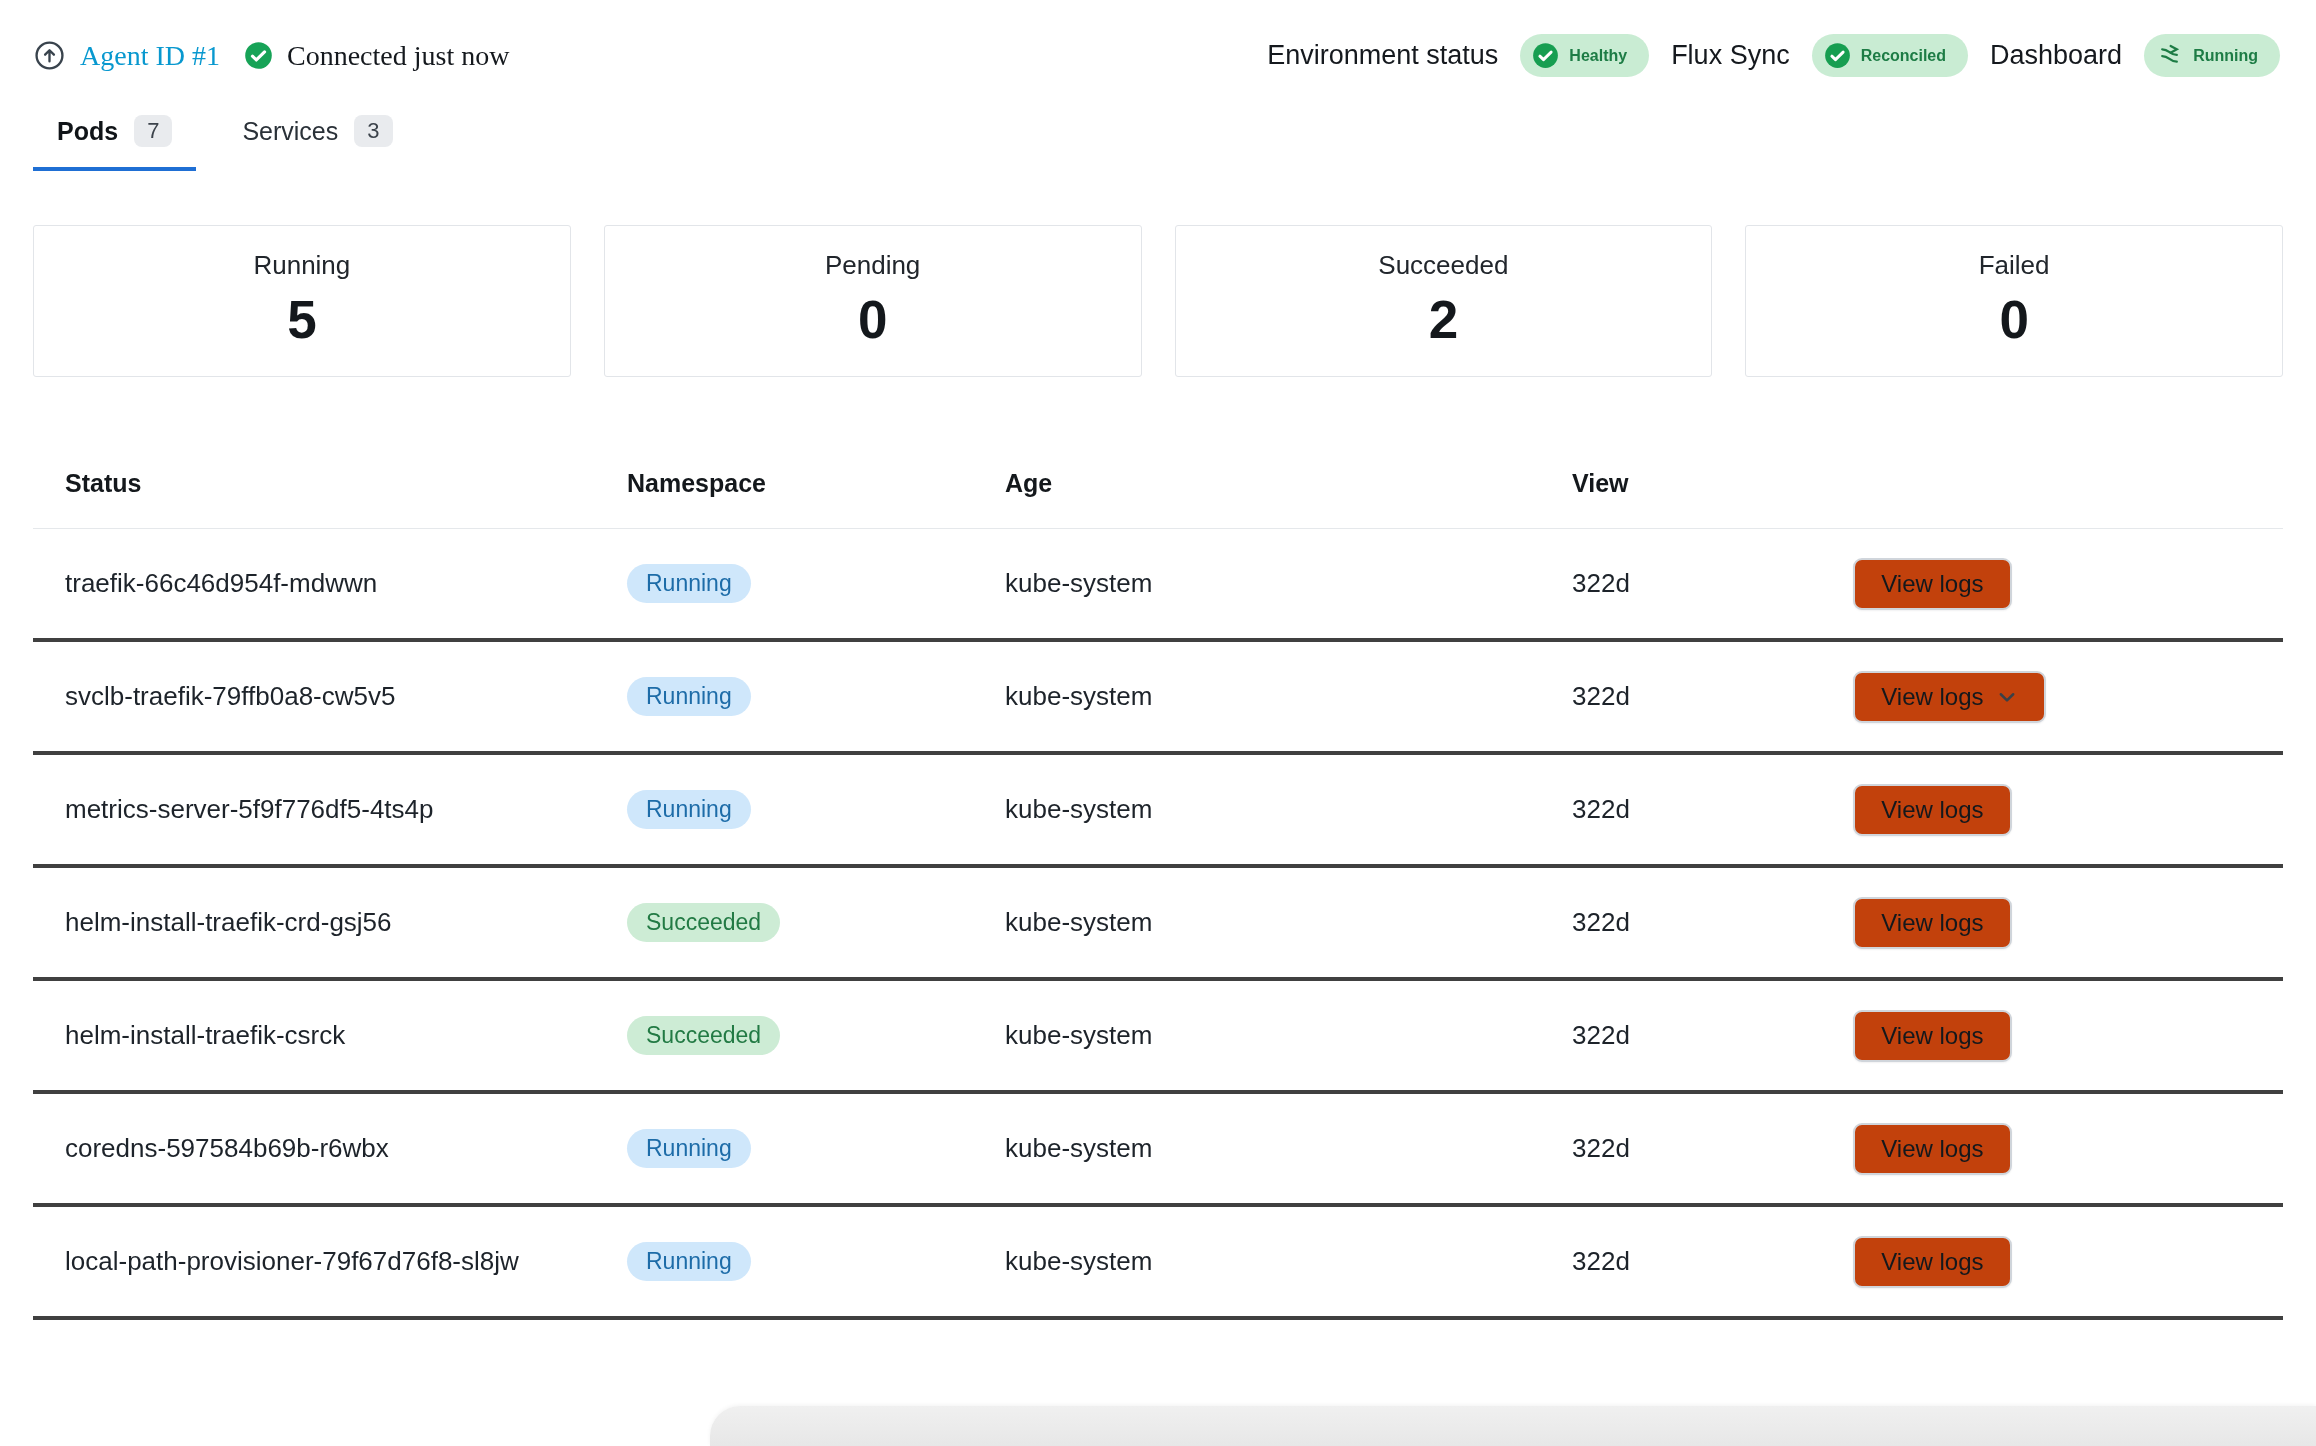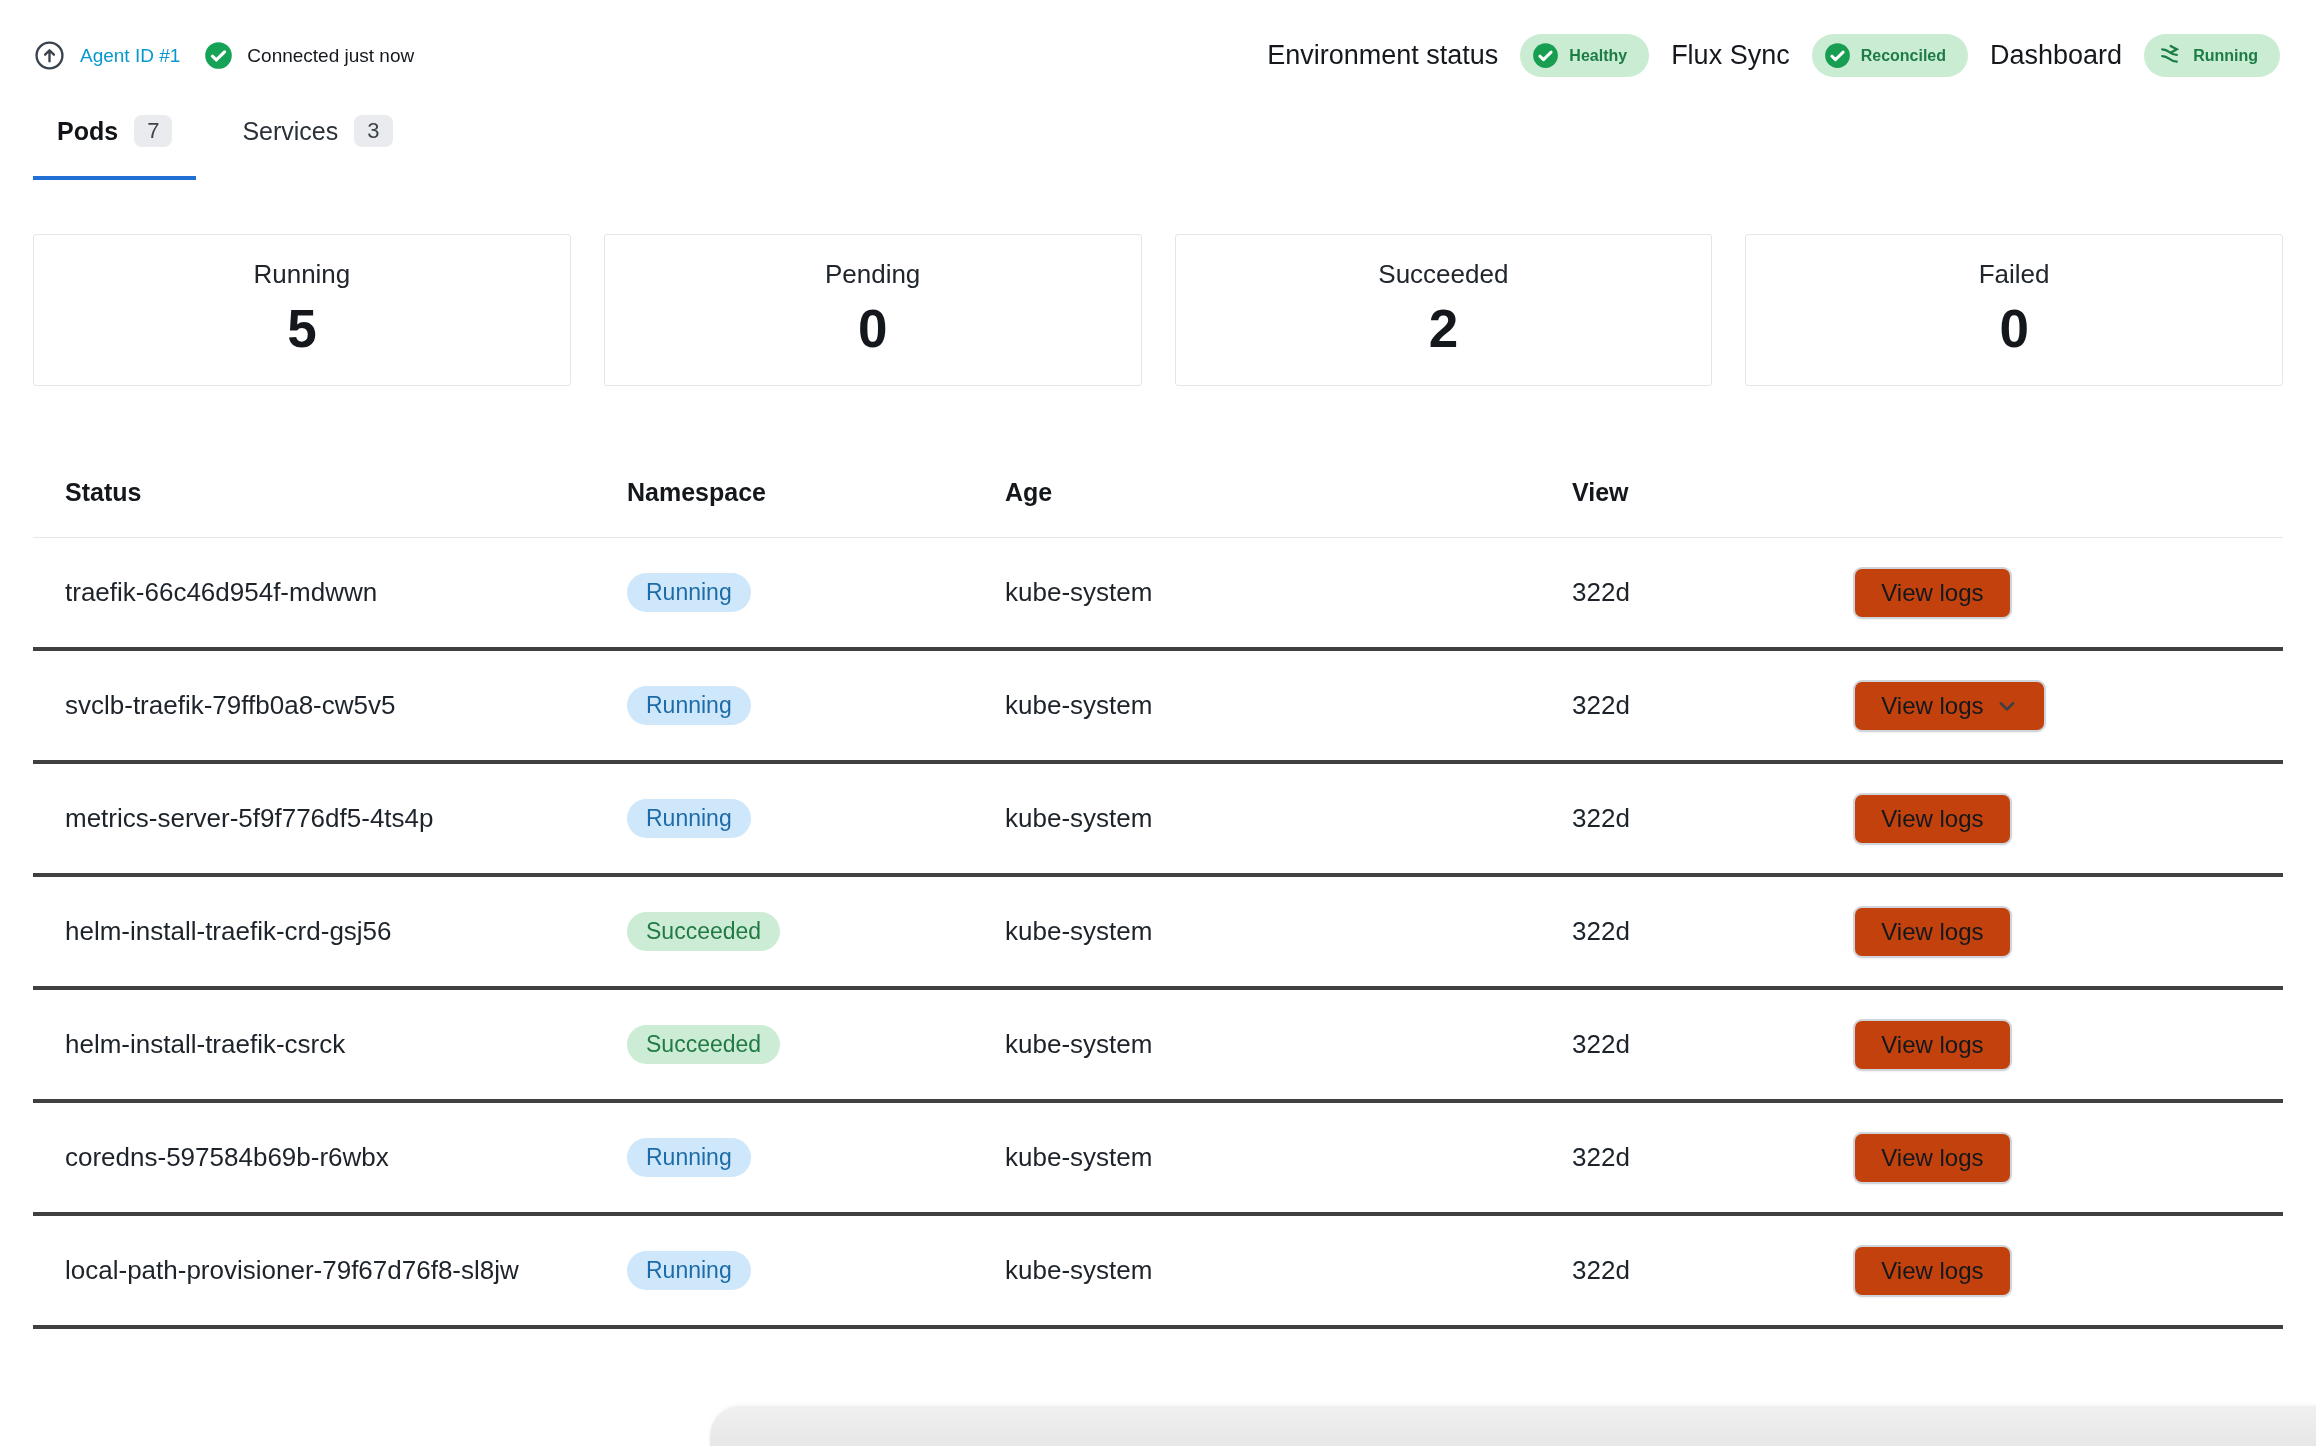--- a/index.html
+++ b/index.html
@@ -3,37 +3,37 @@
 <meta charset="utf-8">
 <style>
   html,body{margin:0;padding:0;}
   body{
     width:2316px;height:1446px;position:relative;overflow:hidden;background:#ffffff;
     font-family:"Liberation Sans","DejaVu Sans",sans-serif;color:#1b2127;
     -webkit-font-smoothing:antialiased;
   }
   
   .topbar{display:flex;justify-content:space-between;align-items:center;padding:34px 36px 0 33px;}
-  .topbar-left{display:flex;align-items:center;gap:14px;font-size:19px;}
+  .topbar-left{display:flex;align-items:center;gap:14px;font-size:28px;font-family:Liberation Serif, serif;}
   .agent-icon{width:33px;height:33px;color:#39434d;display:inline-flex;}
   .agent-icon svg{width:100%;height:100%;}
   .agent-link{color:var(--link-teal,#0898cf);text-decoration:none;font-weight:500;cursor:pointer;}
   .check-circle{width:29px;height:29px;color:var(--green-icon,#17a357);display:inline-flex;margin-left:10px;}
   .check-circle svg{width:100%;height:100%;}
   .connected-text{font-weight:500;color:#15191e;}
   .topbar-right{display:flex;align-items:center;gap:22px;font-size:27px;font-weight:500;color:#15191e;white-space:nowrap;}
   .pill{display:inline-flex;align-items:center;gap:10px;background:var(--green-badge-bg,#c9ecd3);
     color:var(--green-badge-text,#1d7c45);border-radius:999px;padding:8px 22px 8px 12px;
     font-size:16px;font-weight:600;}
   .pill .pill-icon{width:27px;height:27px;display:inline-flex;color:#179e51;flex:none;}
   .pill .pill-icon svg{width:100%;height:100%;}
   
   .tabs{display:flex;gap:22px;margin:38px 33px 0;}
   .tab{display:flex;align-items:center;gap:16px;font-size:25px;color:#2a3138;
-    padding:0 24px 29px;cursor:pointer;border-bottom:4px solid transparent;}
+    padding:0 24px 20px;cursor:pointer;border-bottom:4px solid transparent;}
   .tab.active{font-weight:700;color:#101418;border-bottom-color:var(--accent-blue,#1f6fd4);}
   .tab-count{background:#e9ebee;color:#3c434b;border-radius:8px;padding:3px 13px;font-size:22px;font-weight:400;}
   
   .cards{display:grid;grid-template-columns:repeat(4,1fr);gap:33px;margin:54px 33px 0;}
   .card{border:1px solid #e2e5e9;background:#fff;text-align:center;padding:24px 0 26px;border-radius:3px;}
   .card-label{font-size:26px;color:#21262c;}
   .card-value{font-size:53px;font-weight:700;color:#14181c;margin-top:8px;}
   
   .table{margin:92px 33px 0;}
   .thead,.trow{display:grid;grid-template-columns:26.4% 16.8% 25.2% 12.5% 19.1%;align-items:center;}

